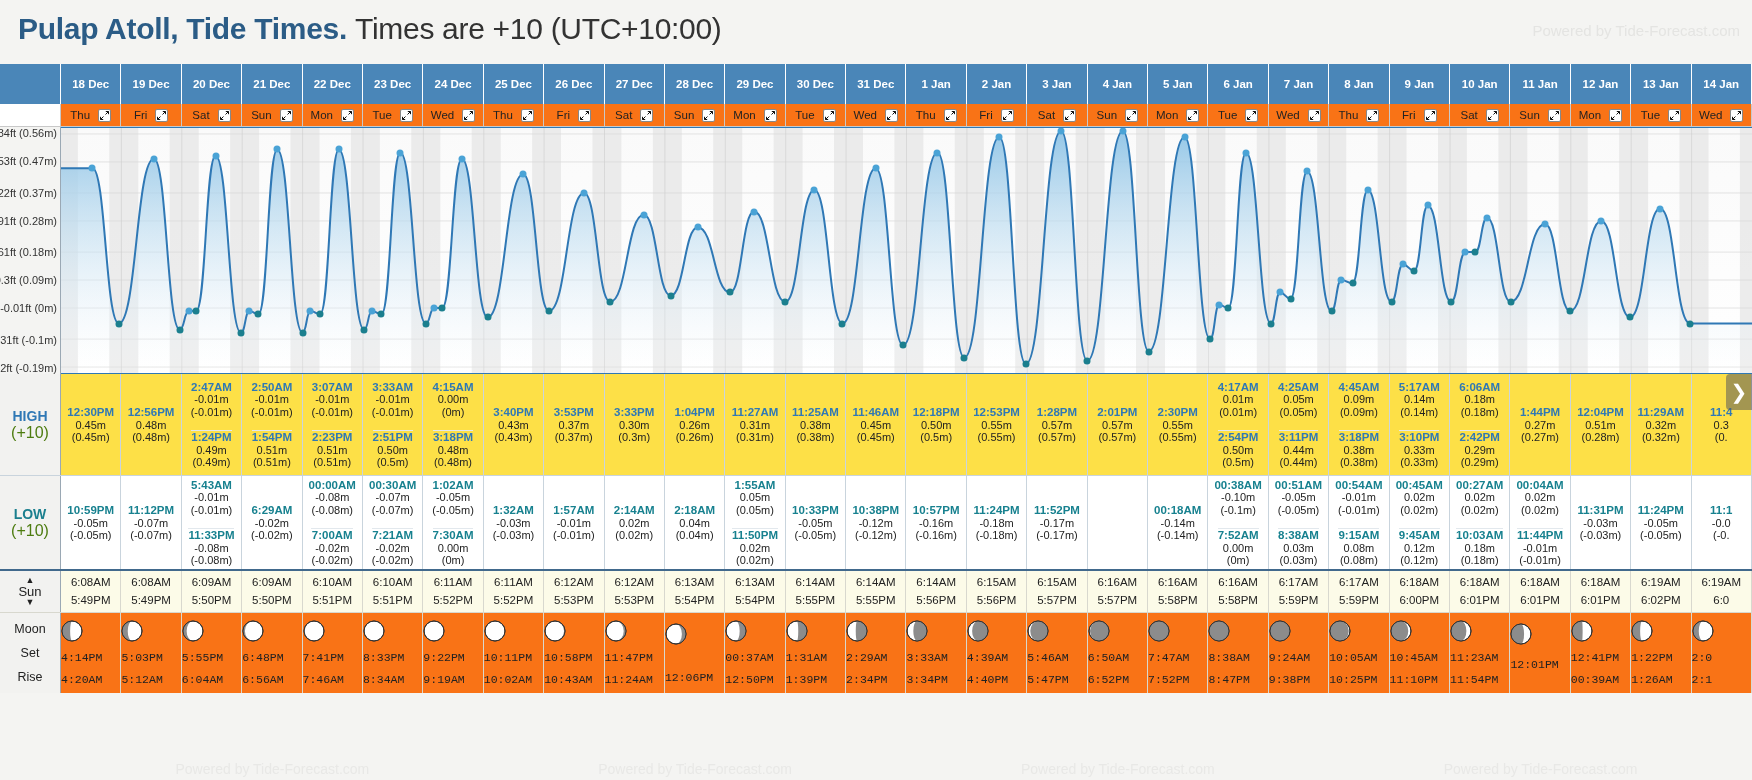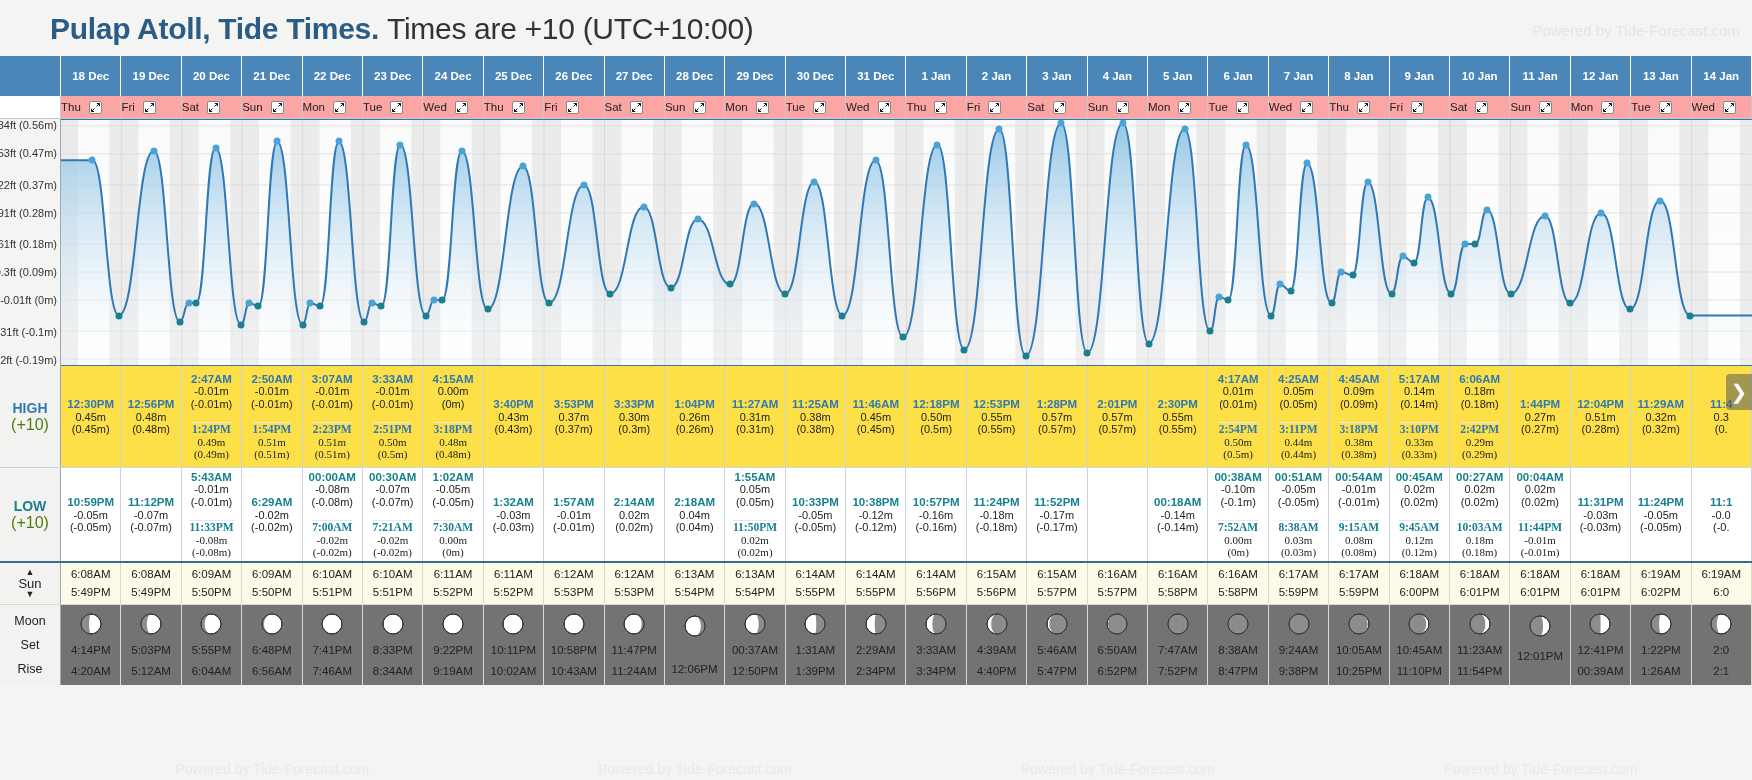--- a/index.html
+++ b/index.html
@@ -1,38 +1,38 @@
 <!DOCTYPE html>
 <html><head>
 <meta charset="utf-8">
 <style>
   * { box-sizing: border-box; margin:0; padding:0; }
   html,body { width:1752px; height:780px; overflow:hidden; background:#f4f4f2;
     font-family:"Liberation Sans", sans-serif; }
   #page { position:relative; width:1752px; height:780px; }
 
   
-  .header { height:56px; position:relative; background:#f4f4f2;margin-left:32px; }
+  .header { height:64px; position:relative; background:#f4f4f2; }
   .title { position:absolute; left:18px; top:12px; font-size:30px; font-weight:bold;
     color:#2b5c86; letter-spacing:-.3px; white-space:nowrap; }
   .title .sub { color:#333; font-weight:normal; }
   .wm-top { position:absolute; right:12px; top:22px; font-size:15px; color:#e4e4e2; white-space:nowrap; }
 
   
   .band { display:flex; height:40px; background:#4a86b8; }
   .band .lead { width:61px; flex:0 0 61px; background:#4a86b8; border-right:1px solid #fff; }
   .band .dcell { flex:1 1 0; min-width:0; color:#fff; font-size:11.5px; font-weight:bold;
     display:flex; align-items:center; justify-content:center; border-right:1px solid #ffffff;
     background:#4a86b8; white-space:nowrap; overflow:hidden; }
 
   
   .wband { display:flex; height:23px; background:#fff; border-bottom:1px solid #c8c8c8; }
   .wband .lead { width:61px; flex:0 0 61px; border-right:1px solid #c8c8c8; background:#fff; }
-  .wband .wcell { flex:1 1 0; min-width:0; display:flex; align-items:center; 
-    gap:8px; font-size:11.5px; color:#222; border-right:1px solid #c8c8c8; background:#fca5a5;
+  .wband .wcell { flex:1 1 0; min-width:0; display:flex; align-items:center; justify-content:center;
+    gap:8px; font-size:11.5px; color:#222; border-right:1px solid #c8c8c8; background:#f97316;
     white-space:nowrap; overflow:hidden; }
   .expand { width:13px; height:13px; border:1px solid #888; border-radius:2px; background:#fff;
     display:inline-flex; align-items:center; justify-content:center; flex:0 0 13px; }
   .expand svg { display:block; }
 
   
   .chartwrap { position:relative; height:247px; display:flex; background:#fff; }
   .yaxis { width:61px; flex:0 0 61px; position:relative; background:#f4f4f2;
     border-right:1px solid #9aa8b4; }
   .ytick { position:absolute; right:3px; font-size:11px; color:#333; white-space:nowrap;
@@ -54,42 +54,42 @@
     display:flex; flex-direction:column; align-items:center; justify-content:center;
     padding:3px 0; gap:0px; overflow:hidden; }
   .hi .cell { background:#fde047; }
   .lo .cell { background:#ffffff; }
   .ev { text-align:center; line-height:1.12; white-space:nowrap; }
   .ev .t { font-size:11.5px; font-weight:bold; }
   .hi .ev .t { color:#2f78b5; }
   .lo .ev .t { color:#17818f; }
   .ev .m { font-size:11px; color:#222; }
   .ev .p { font-size:11px; color:#222; }
-  .ev + .ev { border-top:1px solid #e2e8ed; margin-top:12px; padding-top:0;font-family:Liberation Serif, serif; }
+  .ev + .ev { border-top:1px solid #e2e8ed; margin-top:12px; padding-top:0; }
   .hi { height:102px; }
   .lo { height:95px; border-bottom:2px solid #41698c; }
 
   
   .srow { display:flex; height:42px; border-bottom:1px solid #d8d8ce; }
   .srow .lead { width:61px; flex:0 0 61px; background:#f2f2f0; border-right:1px solid #9aa8b4;
     display:flex; flex-direction:column; align-items:center; justify-content:center;
     font-size:13px; color:#222; line-height:1; }
   .srow .lead .ar { font-size:9px; line-height:1; }
   .srow .cell { flex:1 1 0; min-width:0; background:#fcfbe8; border-right:1px solid #d8d8ce;
     display:flex; flex-direction:column; align-items:center; justify-content:center;
     font-size:11.5px; color:#222; line-height:1.5; overflow:hidden; white-space:nowrap; }
 
   
   .mrow { display:flex; height:80px; }
   .mrow .lead { width:61px; flex:0 0 61px; background:#f2f2f0; border-right:1px solid #9aa8b4;
     display:flex; flex-direction:column; align-items:center; justify-content:space-around;
     font-size:12.5px; color:#222; padding:4px 0; }
-  .mrow .cell { flex:1 1 0; min-width:0; background:#737373; border-right:1px solid #d8d8ce;
-    display:flex; flex-direction:column; align-items:center; justify-content:space-around;
-    font-size:11.5px; color:#222; padding:3px 0; overflow:hidden; white-space:nowrap; }
+  .mrow .cell { flex:1 1 0; min-width:0; background:#f97316; border-right:1px solid #d8d8ce;
+    display:flex; flex-direction:column; justify-content:space-around;
+    font-size:11.5px; color:#222; padding:3px 0; overflow:hidden; white-space:nowrap;font-family:Liberation Mono, monospace; }
   .moon { width:22px; height:22px; position:relative; }
   .moon svg { display:block; }
 
   
   .scroll-arrow { position:absolute; right:0px; top:374px; width:26px; height:36px;
     background:rgba(90,90,90,.55); border-radius:4px 0 0 4px; display:flex;
     align-items:center; justify-content:center; color:#fff; font-size:20px; z-index:20; }
 
   
   .wm-bottom { position:absolute; left:61px; right:0; bottom:0px; height:22px;

